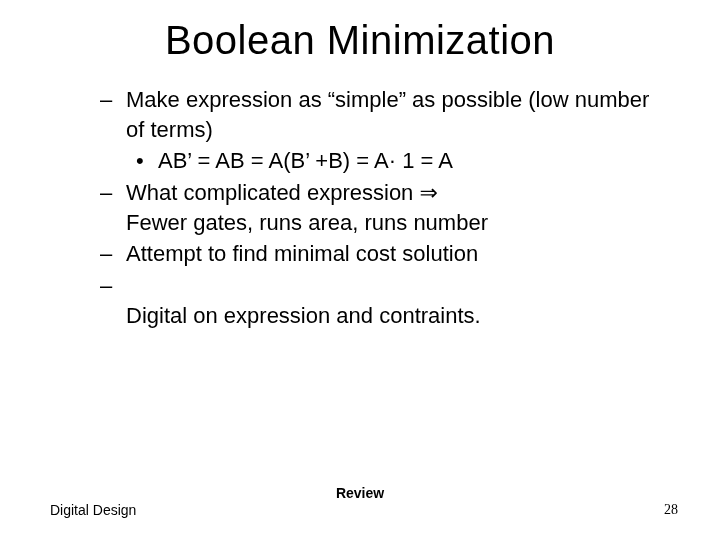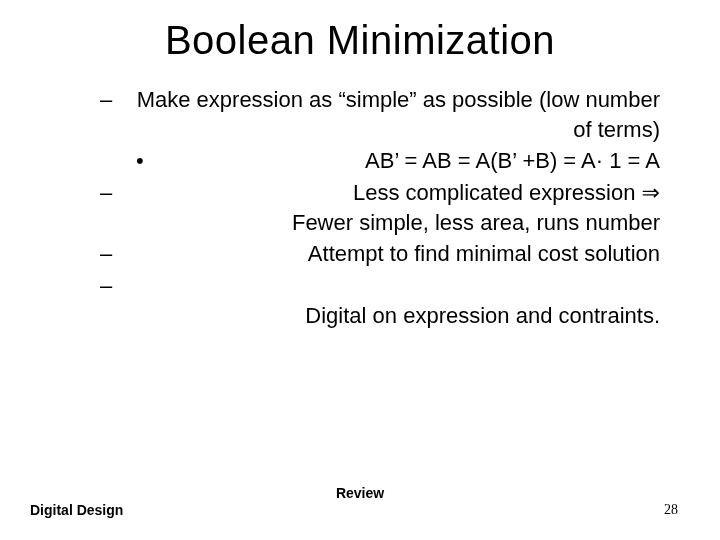--- a/index.html
+++ b/index.html
@@ -32,21 +32,21 @@
     line-height: 1.35;
   }
   .item {
     display: flex;
     margin-bottom: 2px;
   }
   .dash {
     flex: 0 0 26px;
     text-align: left;
   }
-  .text { flex: 1; text-align: right; }
+  .text { flex: 1; }
   .sub {
     display: flex;
     margin-left: 36px;
     margin-top: 2px;
     margin-bottom: 2px;
   }
   .dot {
     flex: 0 0 22px;
     text-align: left;
   }
@@ -57,21 +57,21 @@
   }
   .footer {
     position: absolute;
     bottom: 22px;
     left: 0;
     width: 100%;
     font-family: Arial, Helvetica, sans-serif;
     font-size: 14px;
     color: #000;
   }
-  .foot-left { position: absolute; left: 30px; bottom: 0; font-weight: bold; }
+  .foot-left { position: absolute; left: 50px; bottom: 0; }
   .foot-center { position: absolute; left: 50%; transform: translateX(-50%); bottom: 17px; font-weight: bold; }
   .foot-right { position: absolute; right: 42px; bottom: 0; font-family: Liberation Serif, serif; }
 </style>
 </head>
 <body>
 
 <div class="slide">
   <h1 class="title">Boolean Minimization</h1>
 
   <div class="content">
@@ -81,22 +81,22 @@
       <div class="text">Make expression as “simple” as possible (low number of terms)</div>
     </div>
     <div class="sub">
       <div class="dot">•</div>
       <div class="text">AB’ = AB = A(B’ +B) = A· 1 = A</div>
     </div>
 
     <div class="item">
       <div class="dash">–</div>
       <div class="text">
-        <span>Less complicated expression </span><span class="arrow">⇒</span><br>
-        <span>Fewer simple, less </span><span class="u">area</span><span>, runs </span><span class="u">number</span>
+        <span>What complicated expression </span><span class="arrow">⇒</span><br>
+        <span>Fewer gates, runs </span><span class="u">area</span><span>, runs </span><span class="u">number</span>
       </div>
     </div>
 
     <div class="item">
       <div class="dash">–</div>
       <div class="text">Attempt to find minimal cost solution</div>
     </div>
 
     <div class="item">
       <div class="dash">–</div>

